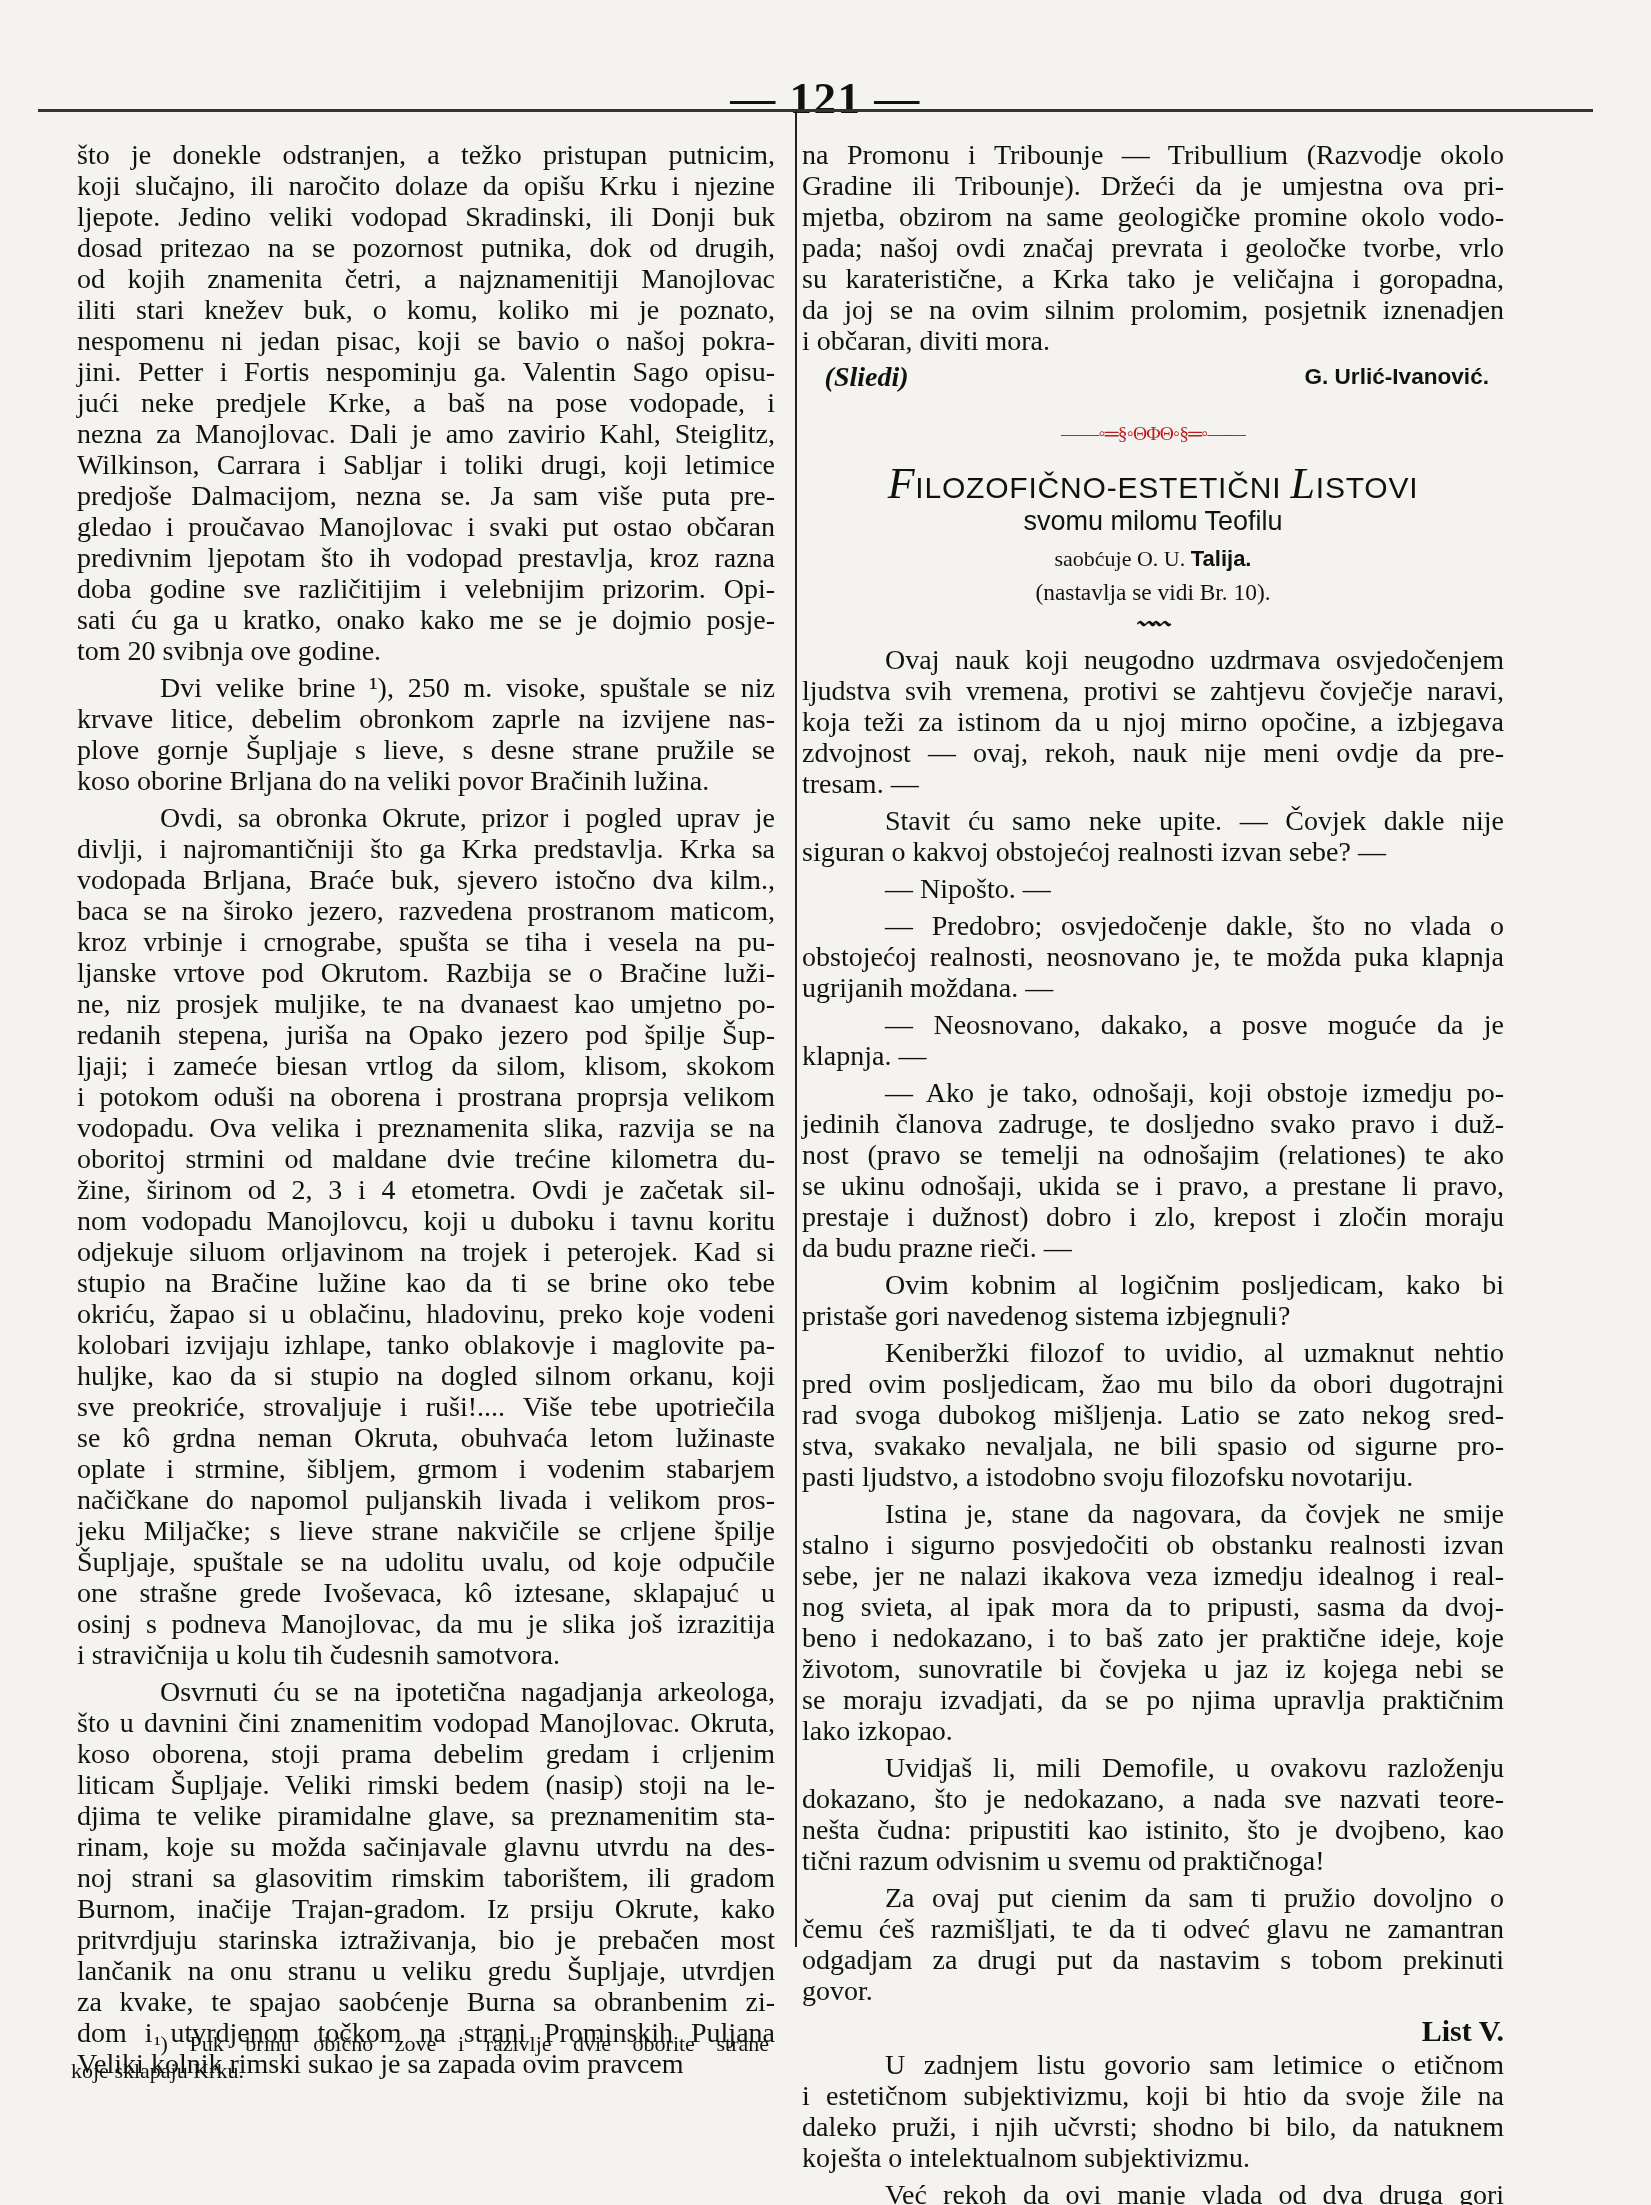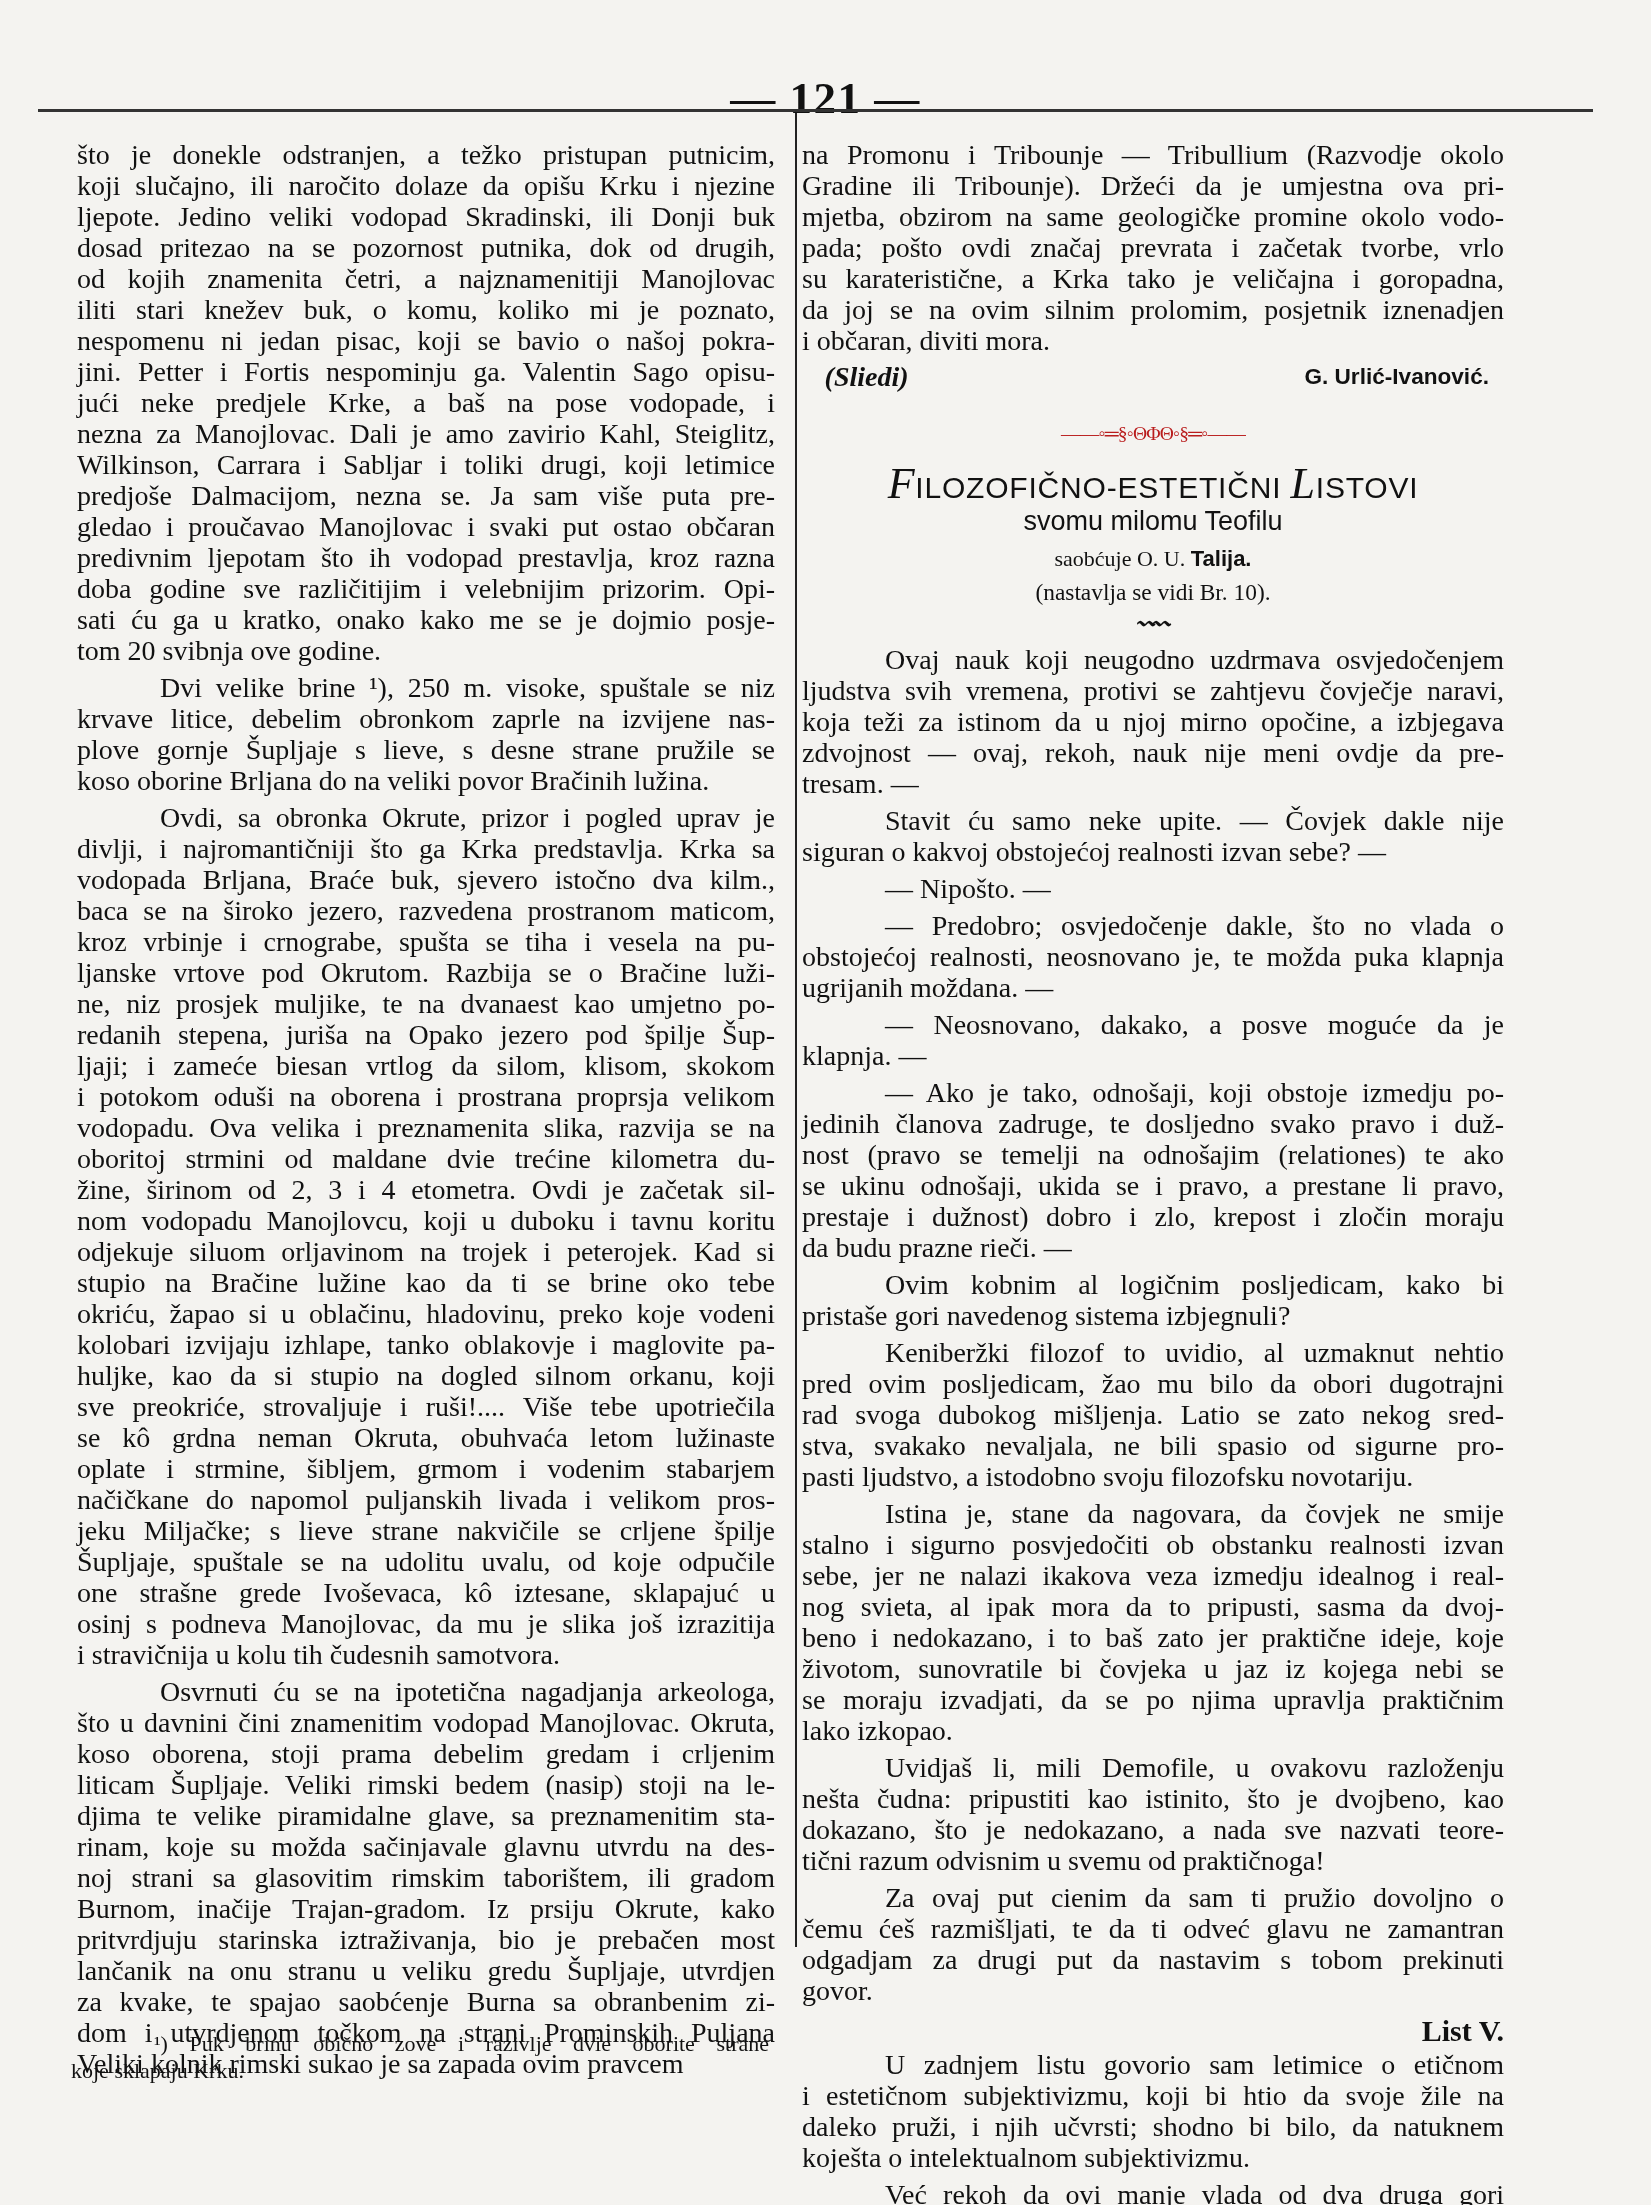--- a/index.html
+++ b/index.html
@@ -125,21 +125,21 @@
       <span class="line">dom i utvrdjenom točkom na strani Prominskih Puljana</span>
       <span class="line last">Veliki kolnik rimski sukao je sa zapada ovim pravcem</span>
     </div>
   </div>
 
 <div class="column col-right">
   <div id="right-intro">
       <span class="line">na Promonu i Tribounje — Tribullium (Razvodje okolo</span>
       <span class="line">Gradine ili Tribounje). Držeći da je umjestna ova pri-</span>
       <span class="line">mjetba, obzirom na same geologičke promine okolo vodo-</span>
-      <span class="line">pada; pošto ovdi značaj prevrata i začetak tvorbe, vrlo</span>
+      <span class="line">pada; našoj ovdi značaj prevrata i geoločke tvorbe, vrlo</span>
       <span class="line">su karateristične, a Krka tako je veličajna i goropadna,</span>
       <span class="line">da joj se na ovim silnim prolomim, posjetnik iznenadjen</span>
       <span class="line last">i občaran, diviti mora.</span>
     </div>
   <div class="signature-row">
     <span class="sliedi">(Sliedi)</span>
     <span class="author">G. Urlić-Ivanović.</span>
   </div>
   <div class="ornament">——◦═§◦ΘΦΘ◦§═◦——</div>
   <div class="heading">
@@ -201,22 +201,22 @@
         <span class="line">stalno i sigurno posvjedočiti ob obstanku realnosti izvan</span>
         <span class="line">sebe, jer ne nalazi ikakova veza izmedju idealnog i real-</span>
         <span class="line">nog svieta, al ipak mora da to pripusti, sasma da dvoj-</span>
         <span class="line">beno i nedokazano, i to baš zato jer praktične ideje, koje</span>
         <span class="line">životom, sunovratile bi čovjeka u jaz iz kojega nebi se</span>
         <span class="line">se moraju izvadjati, da se po njima upravlja praktičnim</span>
         <span class="line last">lako izkopao.</span>
       </div>
       <div class="para-gap">
         <span class="line indent">Uvidjaš li, mili Demofile, u ovakovu razloženju</span>
+        <span class="line">dokazano, što je nedokazano, a nada sve nazvati teore-</span>
         <span class="line">nešta čudna: pripustiti kao istinito, što je dvojbeno, kao</span>
-        <span class="line">dokazano, što je nedokazano, a nada sve nazvati teore-</span>
         <span class="line last">tični razum odvisnim u svemu od praktičnoga!</span>
       </div>
       <div class="para-gap">
         <span class="line indent">Za ovaj put cienim da sam ti pružio dovoljno o</span>
         <span class="line">čemu ćeš razmišljati, te da ti odveć glavu ne zamantran</span>
         <span class="line">odgadjam za drugi put da nastavim s tobom prekinuti</span>
         <span class="line last">govor.</span>
       </div>
     </div>
   <div class="list-title">List V.</div>

